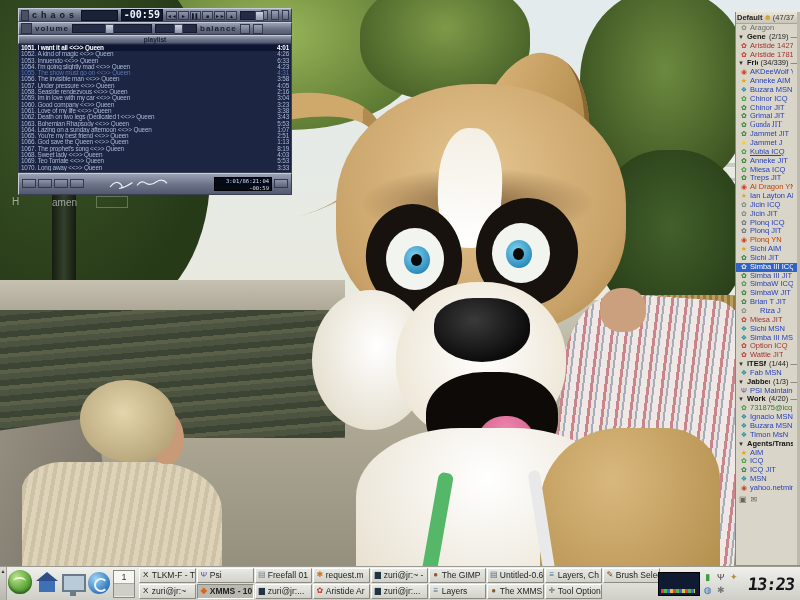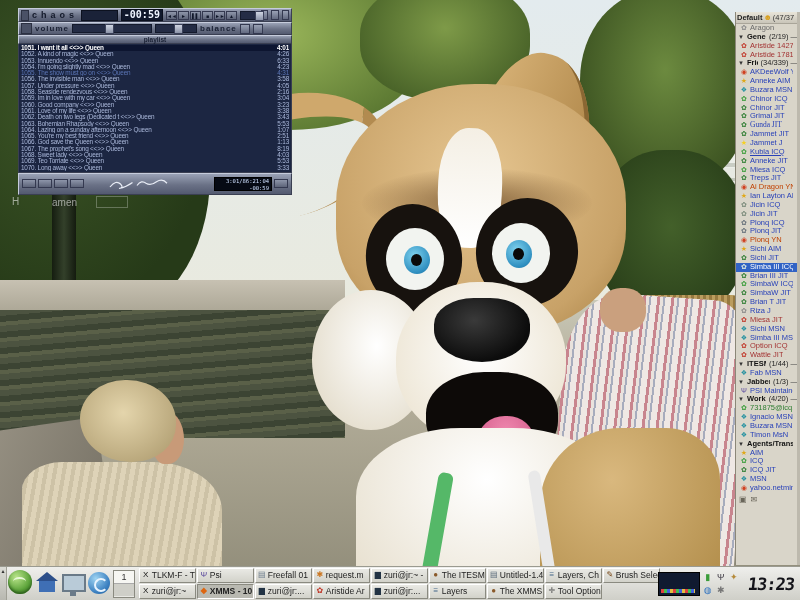--- a/index.html
+++ b/index.html
@@ -491,21 +491,21 @@
           <span class="dash"></span>
         </div>
         <div class="ro-row selected contact">
           <span class="ico" style="color: rgb(223, 234, 223);">✿</span>
           <span class="lbl" style="color: rgb(255, 255, 255);">Simba III ICQ</span>
           <span class="cnt"></span>
           <span class="dash"></span>
         </div>
         <div class="ro-row contact">
           <span class="ico" style="color: rgb(46, 125, 50);">✿</span>
-          <span class="lbl" style="color: rgb(40, 65, 184);">Brian III JIT</span>
+          <span class="lbl" style="color: rgb(40, 65, 184);">Simba III JIT</span>
           <span class="cnt"></span>
           <span class="dash"></span>
         </div>
         <div class="ro-row contact">
           <span class="ico" style="color: rgb(58, 157, 58);">✿</span>
           <span class="lbl" style="color: rgb(40, 65, 184);">SimbaW ICQ</span>
           <span class="cnt"></span>
           <span class="dash"></span>
         </div>
         <div class="ro-row contact">
@@ -515,21 +515,21 @@
           <span class="dash"></span>
         </div>
         <div class="ro-row contact">
           <span class="ico" style="color: rgb(46, 125, 50);">✿</span>
           <span class="lbl" style="color: rgb(40, 65, 184);">Brian T JIT</span>
           <span class="cnt"></span>
           <span class="dash"></span>
         </div>
         <div class="ro-row contact">
           <span class="ico" style="color: rgb(138, 138, 138);">✿</span>
-          <span class="lbl" style="color: rgb(40, 65, 184);">Riza J</span>
+          <span class="lbl" style="color: rgb(40, 65, 184); margin-left: 10px;">Riza J</span>
           <span class="cnt"></span>
           <span class="dash"></span>
         </div>
         <div class="ro-row contact">
           <span class="ico" style="color: rgb(192, 57, 43);">✿</span>
           <span class="lbl" style="color: rgb(163, 51, 51);">Miesa JIT</span>
           <span class="cnt"></span>
           <span class="dash"></span>
         </div>
         <div class="ro-row contact">
@@ -688,25 +688,25 @@
         <button class="tbtn">
           <span class="tg" style="color: rgb(204, 119, 34);">✱</span>
           <span>request.m</span>
         </button>
         <button class="tbtn">
           <span class="tg" style="color: rgb(34, 51, 68);">▆</span>
           <span>zuri@jr:~ -</span>
         </button>
         <button class="tbtn">
           <span class="tg" style="color: rgb(138, 90, 42);">●</span>
-          <span>The ITESM</span>
+          <span>The GIMP</span>
         </button>
         <button class="tbtn">
           <span class="tg" style="color: rgb(85, 102, 119);">▤</span>
-          <span>Untitled-1.4</span>
+          <span>Untitled-0.6</span>
         </button>
         <button class="tbtn">
           <span class="tg" style="color: rgb(68, 102, 136);">≡</span>
           <span>Layers, Ch</span>
         </button>
         <button class="tbtn">
           <span class="tg" style="color: rgb(122, 74, 26);">✎</span>
           <span>Brush Selec</span>
         </button>
         <button class="tbtn">

